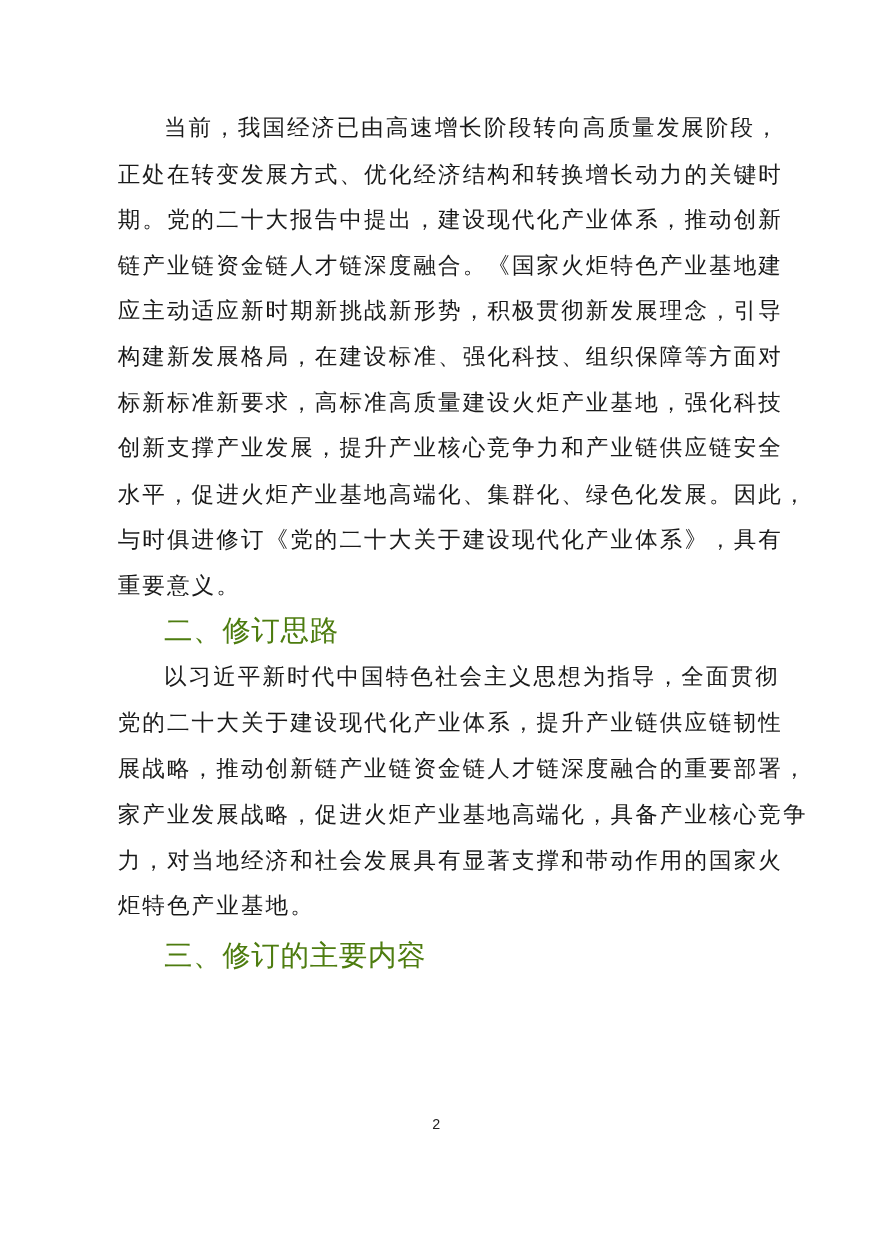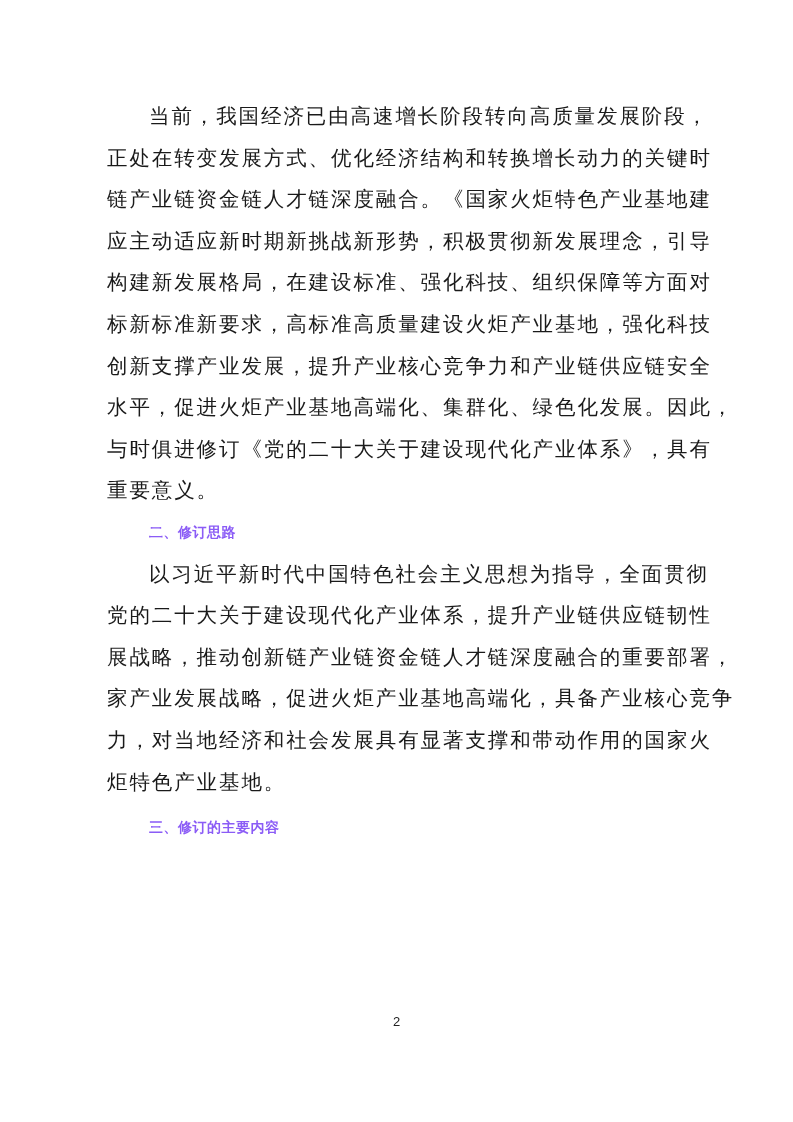--- a/index.html
+++ b/index.html
@@ -41,27 +41,27 @@
     .line.last {
       text-align-last: left;
     }
     .line.indent {
       padding-left: 42px;
     }
     .heading {
       display: block;
       height: 41.6px;
       line-height: 41.6px;
-      font-size: 14px;
-      font-weight: bold;
+      font-size: 26px;
+      font-weight: normal;
       font-family: "DejaVu Sans", "Liberation Sans", sans-serif;
       padding-left: 42px;
       letter-spacing: 0.5px;
       white-space: nowrap;
-      color: #8b5cf6;
+      color: #4d7c0f;
     }
     .page-number {
       position: absolute;
       left: 0;
       width: 793px;
       top: 1014px;
       text-align: center;
       font-family: "Liberation Sans", "DejaVu Sans", sans-serif;
       font-size: 13px;
       color: #222222;
@@ -69,20 +69,21 @@
   </style>
 </head>
 <body>
 
 <div class="page">
   <div class="body-text">
 
     <div>
       <span class="line indent">当前，我国经济已由高速增长阶段转向高质量发展阶段，</span>
       <span class="line">正处在转变发展方式、优化经济结构和转换增长动力的关键时</span>
+      <span class="line">期。党的二十大报告中提出，建设现代化产业体系，推动创新</span>
       <span class="line">链产业链资金链人才链深度融合。《国家火炬特色产业基地建</span>
       <span class="line">应主动适应新时期新挑战新形势，积极贯彻新发展理念，引导</span>
       <span class="line">构建新发展格局，在建设标准、强化科技、组织保障等方面对</span>
       <span class="line">标新标准新要求，高标准高质量建设火炬产业基地，强化科技</span>
       <span class="line">创新支撑产业发展，提升产业核心竞争力和产业链供应链安全</span>
       <span class="line">水平，促进火炬产业基地高端化、集群化、绿色化发展。因此，</span>
       <span class="line">与时俱进修订《党的二十大关于建设现代化产业体系》，具有</span>
       <span class="line last">重要意义。</span>
     </div>
 

